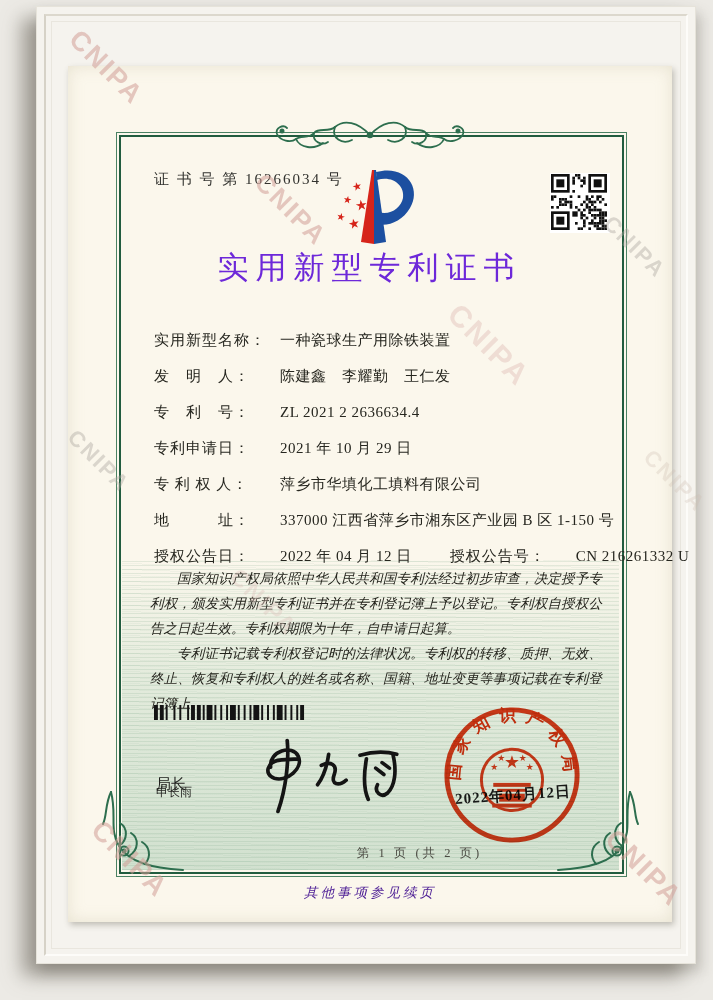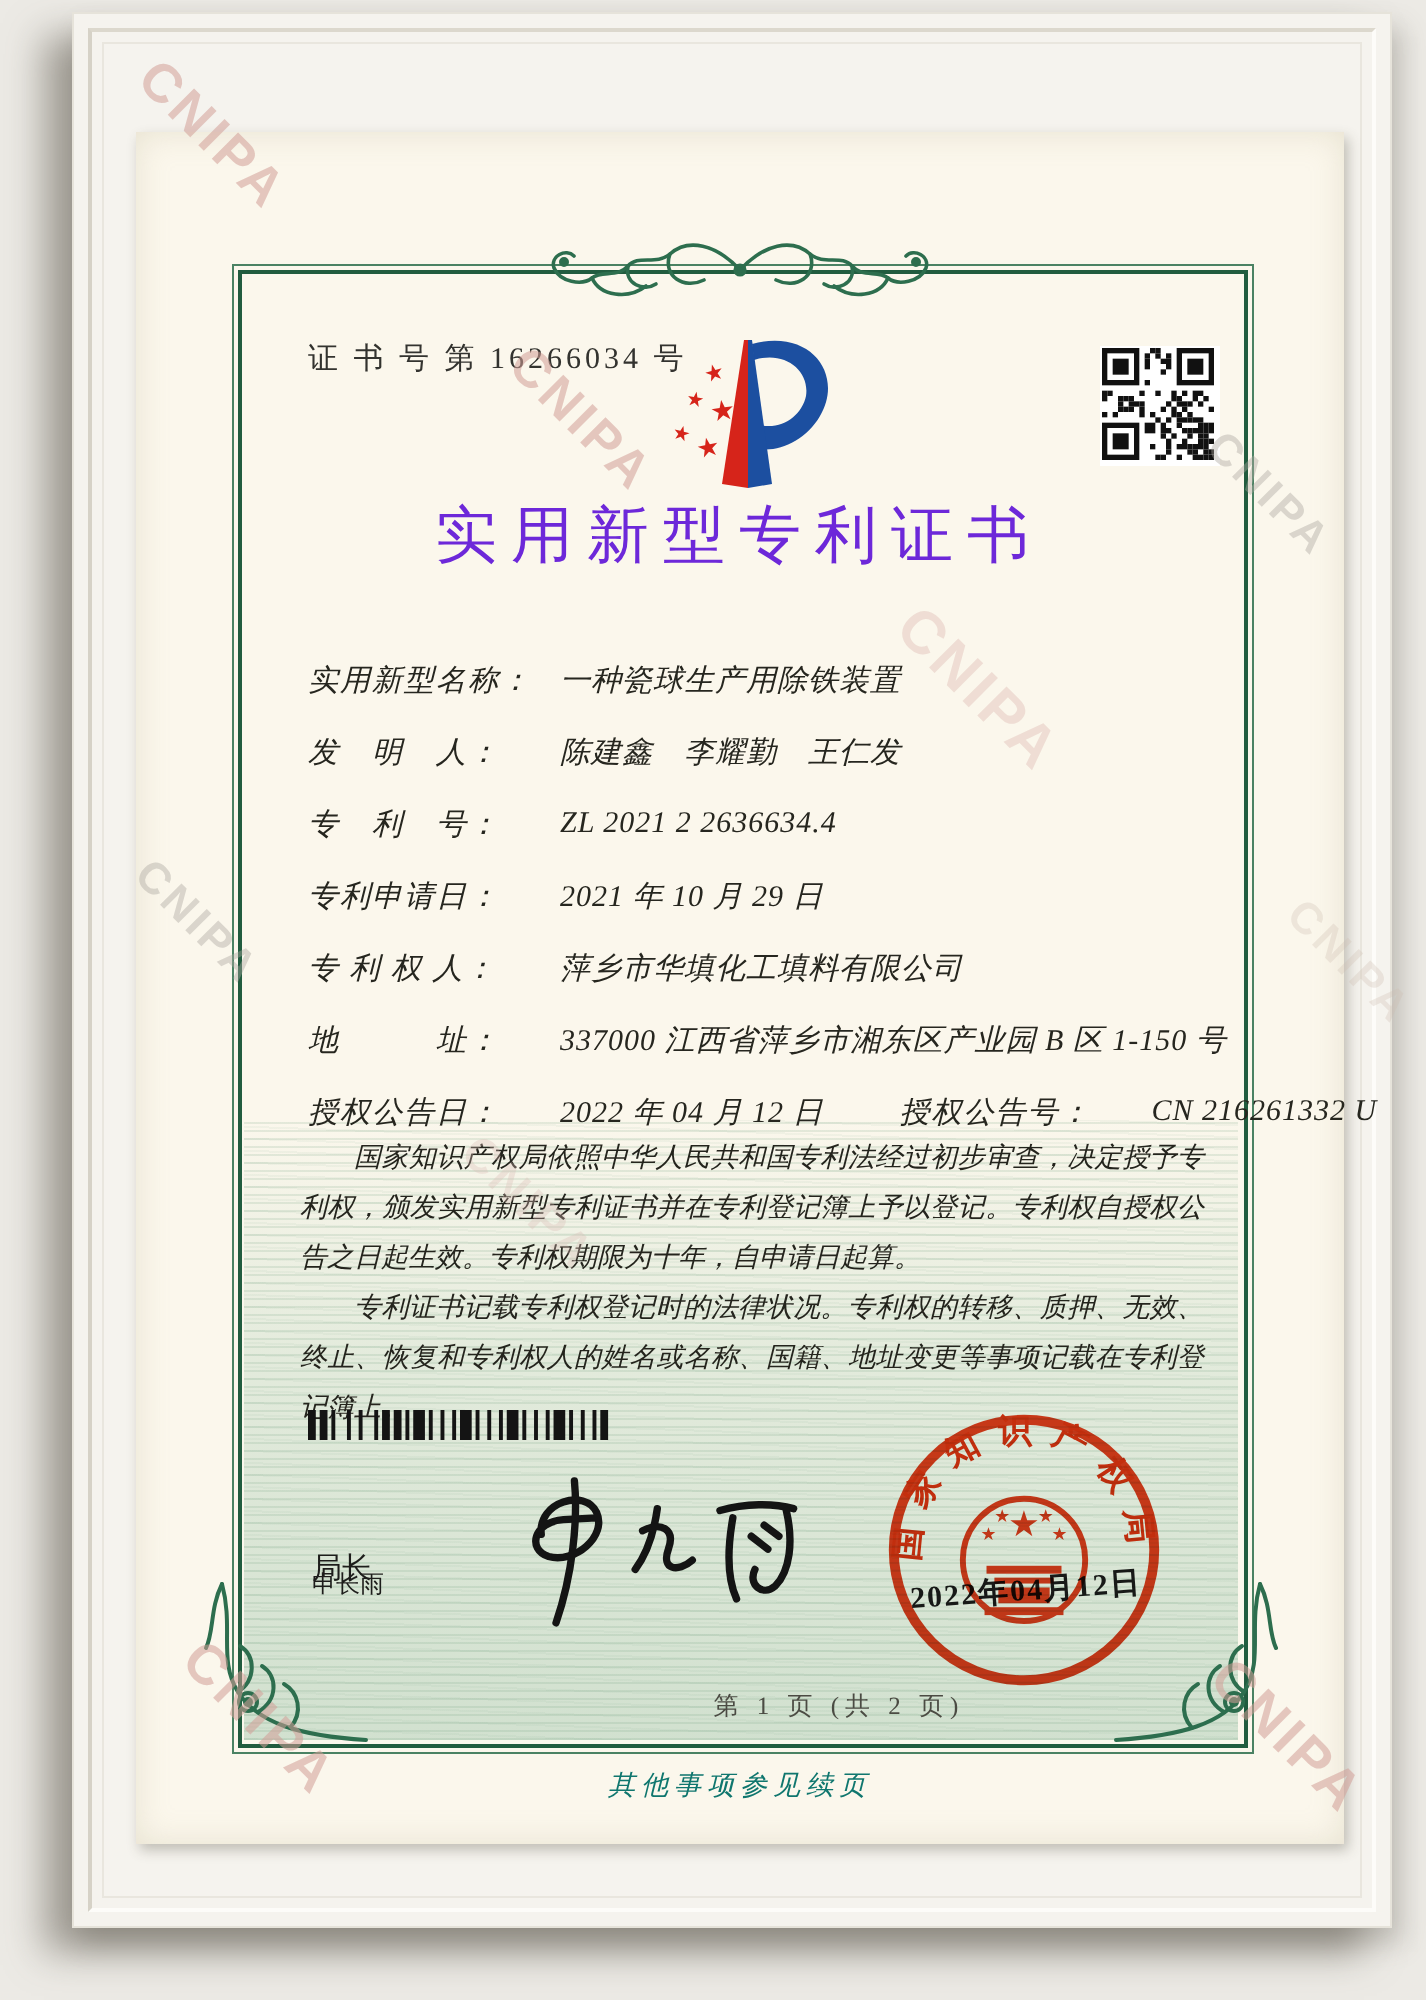--- a/index.html
+++ b/index.html
@@ -28,21 +28,21 @@
   .orn-corner-left{left:97px;top:788px;width:92px;height:92px;}
   .orn-corner-right{left:552px;top:788px;width:92px;height:92px;}
   
   .cert-no{position:absolute;left:154px;top:170px;font-size:15px;letter-spacing:2px;color:#33332f;}
   .logo{position:absolute;left:320px;top:162px;width:102px;height:92px;}
   .qr{position:absolute;left:550px;top:173px;width:58px;height:58px;background:#fff;padding:1px;}
   .title{position:absolute;left:119px;top:247px;width:501px;text-align:center;
          font-size:31px;font-weight:normal;letter-spacing:7px;color:#6d28d9;}
   
   .fields{position:absolute;left:154px;top:322px;width:470px;font-size:15px;color:#26261f;}
-  .frow{height:36px;display:flex;align-items:center;white-space:nowrap;font-style:italic;}
+  .frow{height:36px;display:flex;align-items:center;white-space:nowrap;}
   .flabel{display:inline-block;min-width:122px;letter-spacing:1px;}
   .fvalue{margin-left:4px;letter-spacing:.5px;}
   .pair2{margin-left:38px;}
   
   .legal{position:absolute;left:150px;top:566px;width:452px;font-size:13.5px;line-height:25px;
          color:#24241d;font-style:italic;text-align:justify;}
   .legal p{margin:0;text-indent:2em;}
   
   .barcode{position:absolute;left:154px;top:705px;width:152px;height:15px;}
   .officer-title{position:absolute;left:156px;top:775px;font-size:15px;color:#1d1d1b;
@@ -50,21 +50,21 @@
   .officer-name{position:absolute;left:156px;top:784px;font-size:12px;color:#1d1d1b;
          font-family:"Liberation Sans","DejaVu Sans",sans-serif;}
   .signature{position:absolute;left:243px;top:733px;width:175px;height:85px;}
   .seal{position:absolute;left:438px;top:701px;width:148px;height:148px;mix-blend-mode:multiply;}
   .seal-date{position:absolute;left:443px;top:786px;width:140px;text-align:center;
          font-size:15px;font-weight:bold;color:#1c1c1c;letter-spacing:1px;
          transform:rotate(-4deg);mix-blend-mode:multiply;}
   .page-info{position:absolute;left:119px;top:845px;width:601px;text-align:center;
          font-size:12.5px;letter-spacing:3px;color:#4b4b43;}
   .note{position:absolute;left:68px;top:884px;width:604px;text-align:center;
-         font-size:13.5px;font-style:italic;letter-spacing:3px;color:#0f766e;}
+         font-size:13.5px;font-style:italic;letter-spacing:3px;color:#4c1d95;}
   
   .wm{position:absolute;font-family:"Liberation Sans","DejaVu Sans",sans-serif;font-weight:bold;
       transform:rotate(45deg);letter-spacing:2px;pointer-events:none;}
   .wm-pink{color:rgba(210,158,152,.55);}
   .wm-pink-light{color:rgba(222,186,178,.42);}
   .wm-gray{color:rgba(172,167,160,.42);}
   .wm1{left:60px;top:52px;font-size:27px;}
   .wm2{left:246px;top:194px;font-size:26px;}
   .wm3{left:596px;top:234px;font-size:22px;}
   .wm4{left:60px;top:448px;font-size:22px;}

